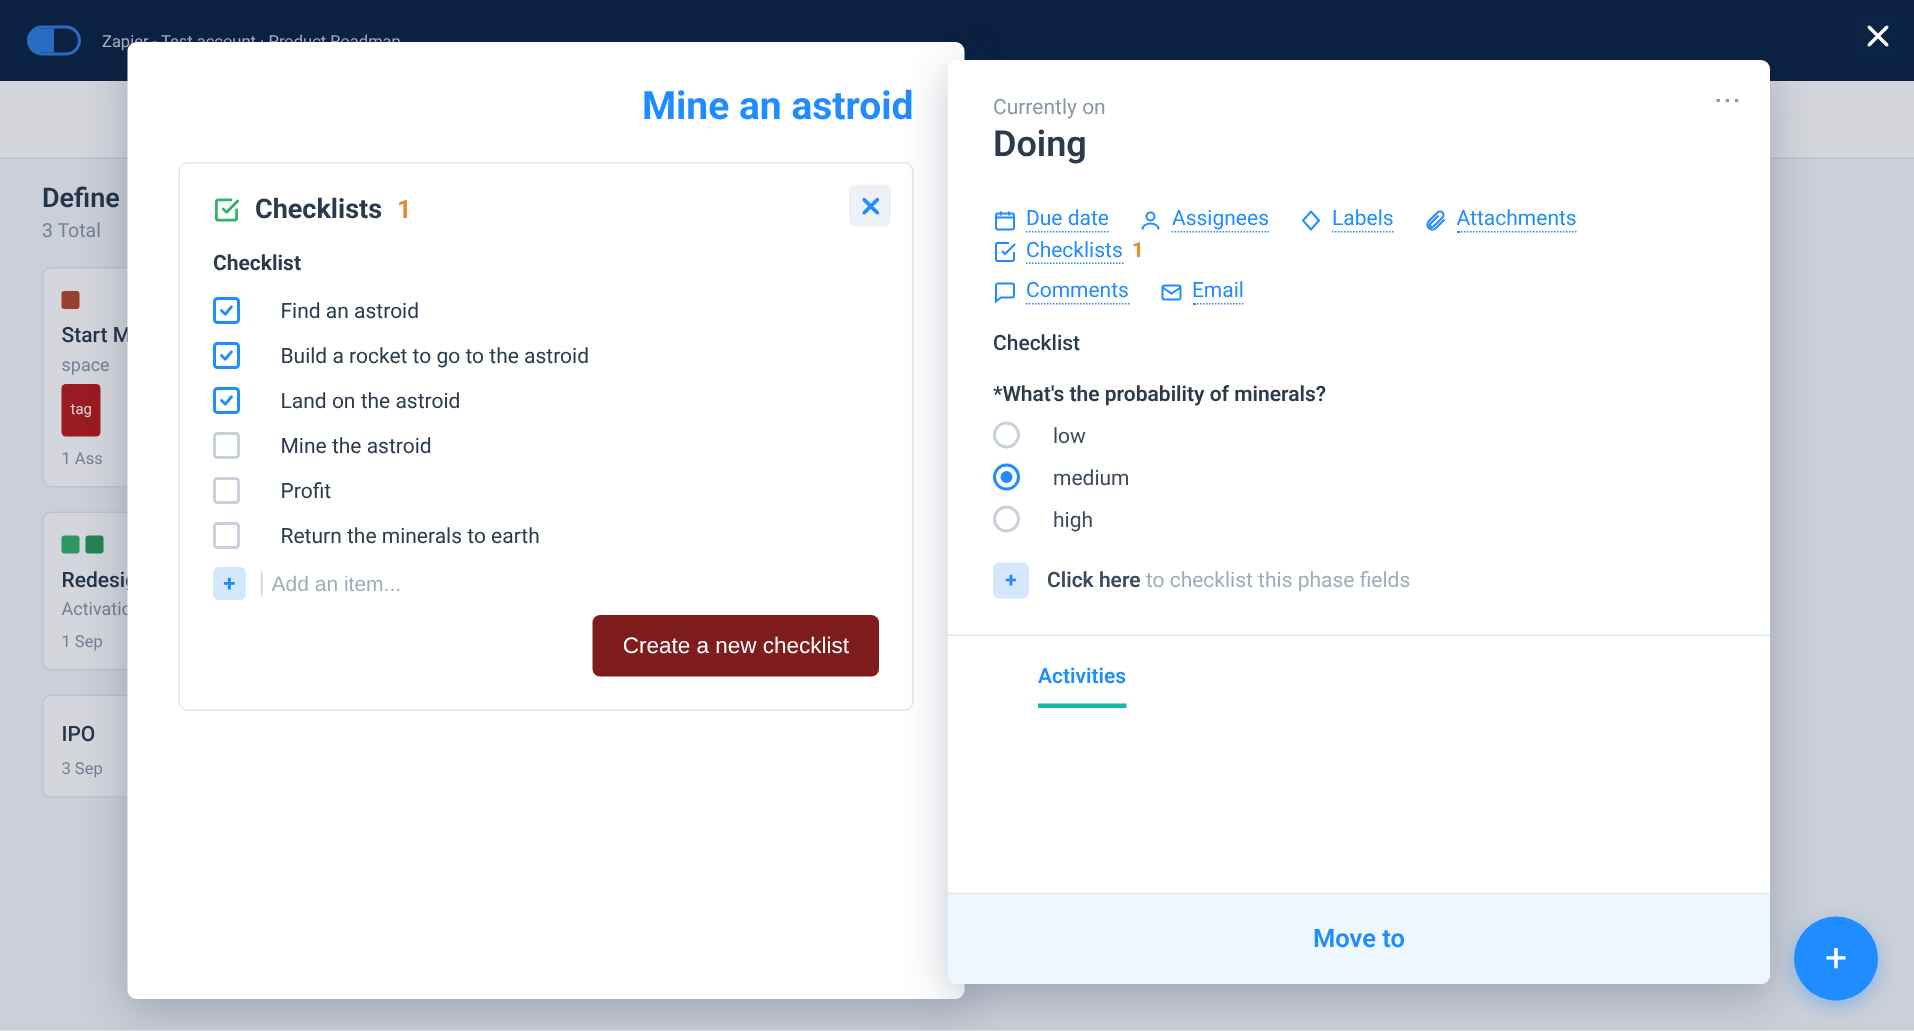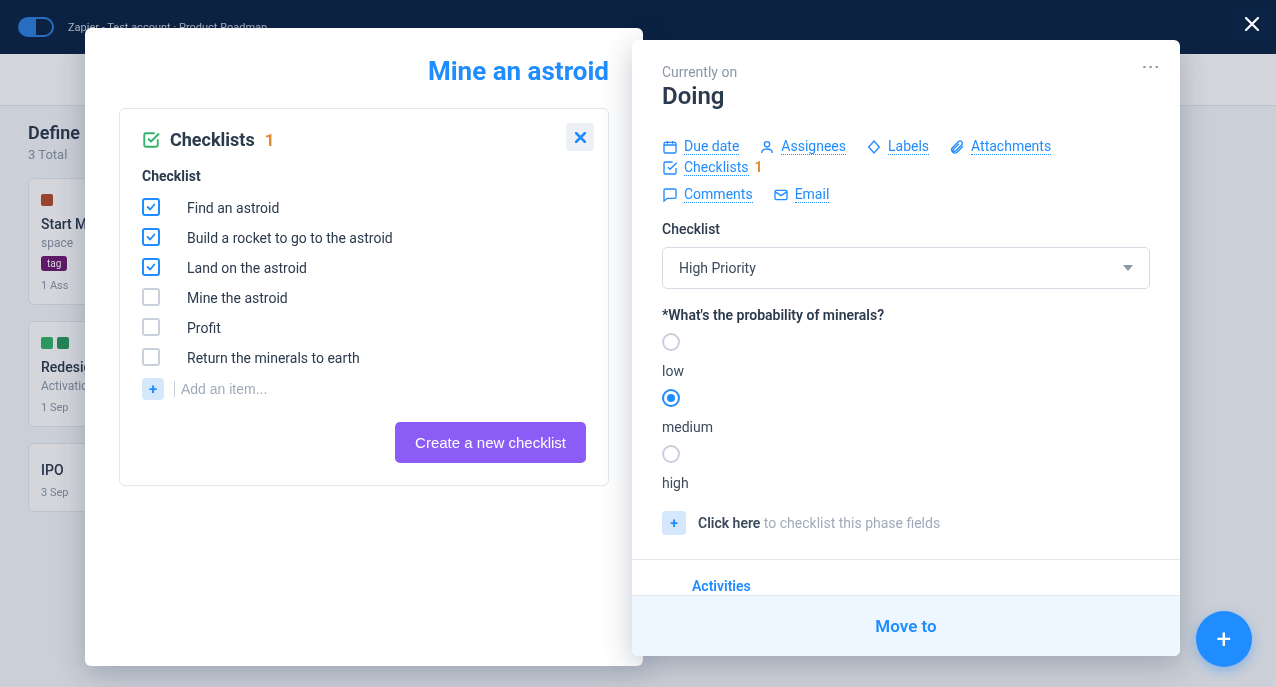--- a/index.html
+++ b/index.html
@@ -59,21 +59,21 @@
 .bg-card {
   background:#fff;
   border:1px solid #e3e8ee;
   border-radius:6px;
   padding:12px;
   margin-top:16px;
 }
 .bg-card-label { width:12px; height:12px; background:#b54a2e; display:inline-block; border-radius:2px; }
 .bg-card-title { font-size:14px; color:#2b3a4d; margin-top:6px; font-weight:500;}
 .bg-card-sub { font-size:12px; color:#8a97a8; margin-top:4px;}
-.bg-card-tag { display:inline-block; background:#701a75; color:#fff; font-size:10px; padding:2px 6px; border-radius:3px; margin-top:6px;}
+.bg-card-tag { display:inline-block; background:#b91c1c; color:#fff; font-size:10px; padding:12px 6px; border-radius:3px; margin-top:6px;}
 .bg-card-meta { font-size:11px; color:#8a97a8; margin-top:8px; display:flex; align-items:center; gap:4px;}
 
 
 .dim {
   position:absolute;
   inset:0;
   background: rgba(15,30,55,0.18);
 }
 
 
@@ -218,30 +218,30 @@
   outline:none;
   font-size:14px;
   color:#a21caf;
   border-left:1px solid #c8d0dc;
   padding-left:6px;
   width:300px;
 }
 .add-input::placeholder { color:#a0abba; }
 
 .new-checklist-btn {
-  background:#8b5cf6;
+  background:#7f1d1d;
   color:#fff;
   border:none;
   border-radius:5px;
   padding:12px 20px;
   font-size:15px;
   font-weight:500;
   cursor:pointer;
   float:right;
-  margin-top:22px;
+  margin-top:10px;
 }
 
 
 .right-panel {
   position:absolute;
   left:632px;
   top:40px;
   width:548px;
   height:616px;
   background:#fff;
@@ -303,24 +303,23 @@
   cursor:pointer;
 }
 .caret-down {
   border-left:5px solid transparent;
   border-right:5px solid transparent;
   border-top:6px solid #8a97a8;
 }
 
 .radio-group { margin-top:6px; }
 .radio-item {
-  display:flex; align-items:flex-start; gap:12px;
+  display:flex; align-items:flex-end; gap:22px;
   margin-bottom:10px;
   cursor:pointer;
-  flex-direction:column;
 }
 .radio {
   width:18px; height:18px;
   border:2px solid #c8d0dc;
   border-radius:50%;
   display:flex; align-items:center; justify-content:center;
   flex-shrink:0;
 }
 .radio.sel { border-color:#1f8cff; }
 .radio.sel::after {
@@ -540,24 +539,20 @@
       <div class="meta-link">
         <svg class="icn" viewBox="0 0 24 24" fill="none" stroke="#1f8cff" stroke-width="2">
             <rect x="3" y="5" width="18" height="14" rx="2"></rect>
             <path d="M3 7l9 6 9-6"></path>
           </svg>
         <span class="u">Email</span>
       </div>
     </div>
 
     <div class="section-label">Checklist</div>
-    <div class="select-box">
-      <span>High Priority</span>
-      <span class="caret-down"></span>
-    </div>
 
     <div class="section-label" style="font-weight:600">*What's the probability of minerals?</div>
     <div class="radio-group" id="radio-group">
         <div class="radio-item">
           <div class="radio"></div>
           <div class="radio-label">low</div>
         </div>
         <div class="radio-item">
           <div class="radio sel"></div>
           <div class="radio-label">medium</div>

